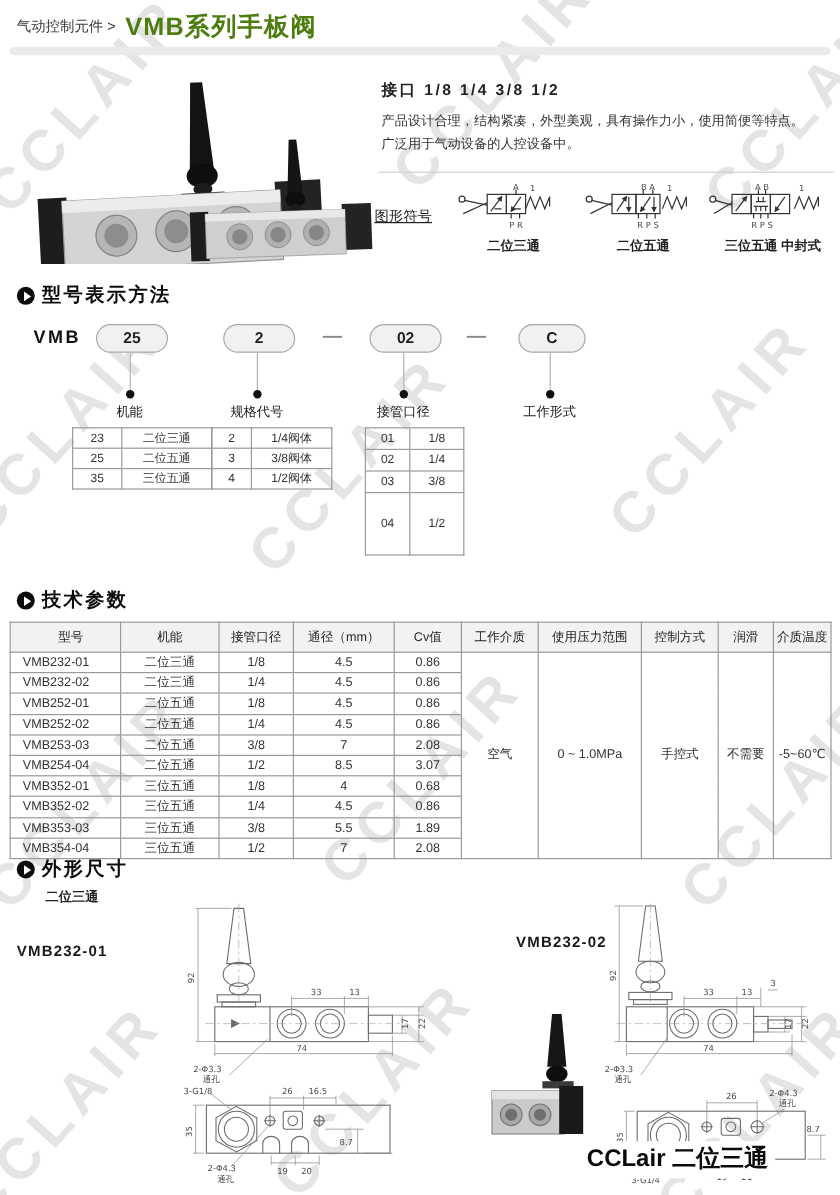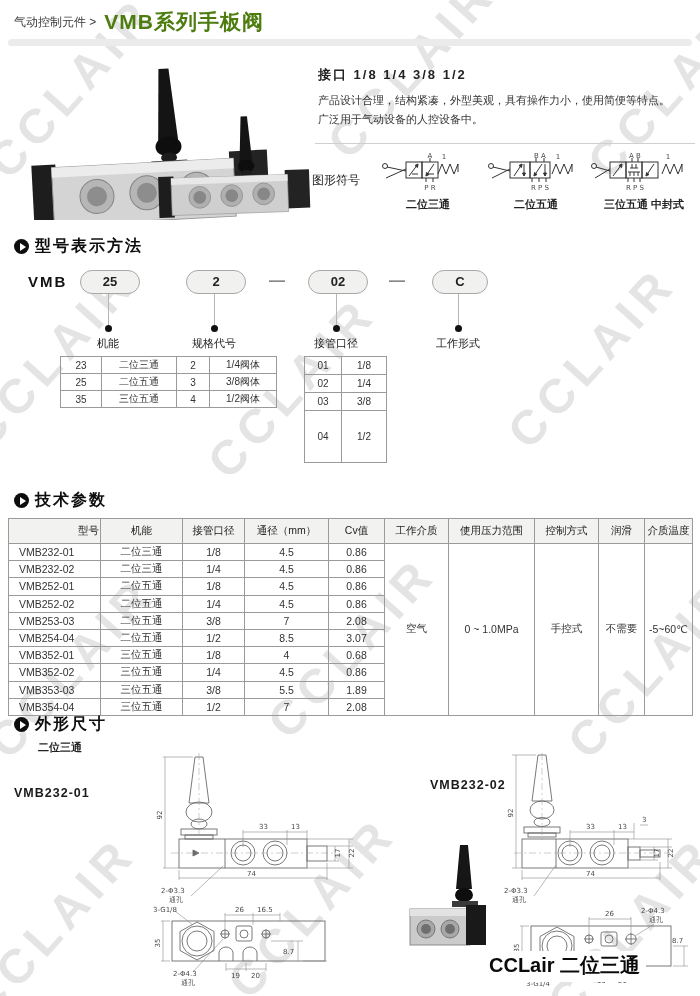--- a/index.html
+++ b/index.html
@@ -12,21 +12,21 @@
   .hdr{position:absolute;left:14px;top:8px;display:flex;align-items:center;gap:8px;}
   .crumb{font-size:12px;color:#3a3a3a;}
   .title{font-size:21px;font-weight:bold;color:#4d7c0f;letter-spacing:1px;}
   .bar{position:absolute;left:8px;top:39px;width:684px;height:7px;background:#ebebeb;border-radius:4px;}
   
   .ports{position:absolute;left:318px;top:66px;font-size:13px;font-weight:bold;color:#222;letter-spacing:2px;}
   .d1{position:absolute;left:318px;top:93px;font-size:11px;color:#333;}
   .d2{position:absolute;left:318px;top:112px;font-size:11px;color:#333;}
   .introline{position:absolute;left:315px;top:143px;width:380px;border-top:1px solid #cfcfcf;}
   .symrow{position:absolute;left:312px;top:150px;width:388px;display:flex;align-items:flex-start;}
-  .symlabel{font-size:12px;color:#222;margin-top:22px;width:60px;}
+  .symlabel{font-size:12px;color:#222;margin-top:22px;width:60px;text-decoration:underline;}
   .symblk{display:flex;flex-direction:column;align-items:center;}
   .symcap{font-size:11px;font-weight:bold;color:#222;margin-top:1px;white-space:nowrap;}
   
   .sec-head{position:absolute;display:flex;align-items:center;gap:6px;z-index:2;}
   .sec-head .txt{font-size:16px;font-weight:bold;color:#0d0d0d;letter-spacing:2px;}
   .bullet{width:15px;height:15px;border-radius:50%;background:#0d0d0d;position:relative;flex:0 0 15px;}
   .bullet::after{content:"";position:absolute;left:6px;top:3.5px;border-left:6px solid #fff;
                  border-top:4px solid transparent;border-bottom:4px solid transparent;}
   
   .vmb{position:absolute;left:28px;top:273px;font-size:15px;font-weight:bold;color:#111;letter-spacing:2px;}
@@ -313,21 +313,21 @@
           <col style="width:84px;">
         <col style="width:56px;">
           <col style="width:64px;">
           <col style="width:86px;">
           <col style="width:64px;">
         <col style="width:46px;">
           <col style="width:48px;">
       </colgroup>
       <thead>
         <tr>
-          <th style="text-align:right;padding-left:10px;">型号</th>
+          <th style="text-align:center;padding-left:10px;">型号</th>
           <th>机能</th>
           <th>接管口径</th>
           <th>通径（mm）</th>
           <th>Cv值</th>
           <th>工作介质</th>
           <th>使用压力范围</th>
           <th>控制方式</th>
           <th>润滑</th>
           <th>介质温度</th>
         </tr>

